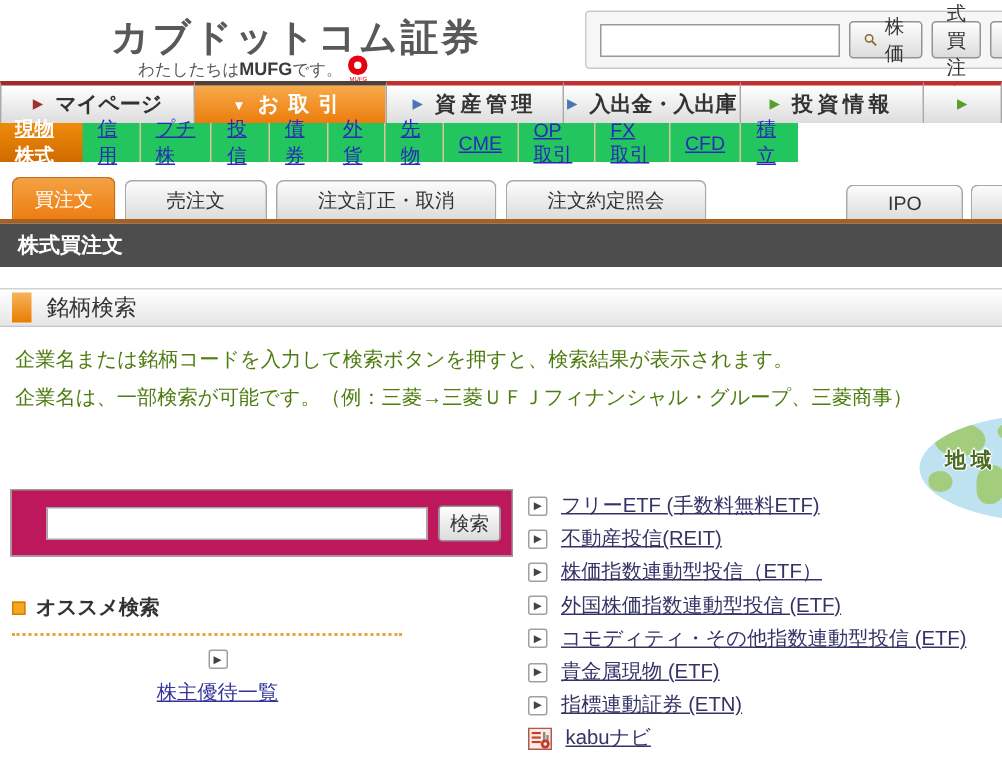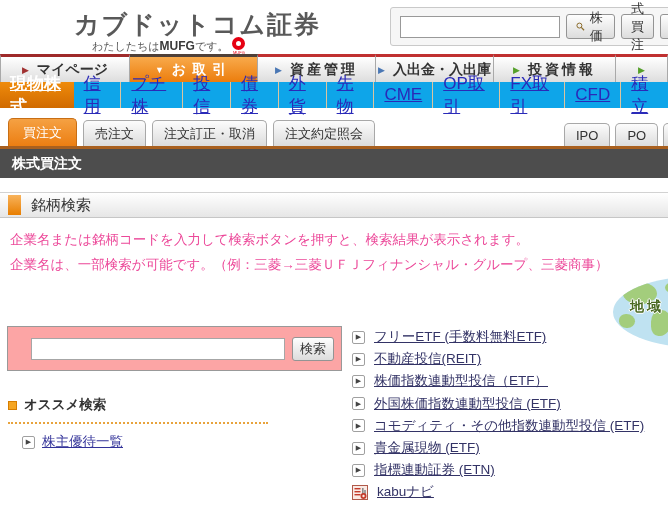--- a/index.html
+++ b/index.html
@@ -33,72 +33,72 @@
   .nav { position:absolute; left:0; top:54px; width:668px; height:28px; display:flex; }
   .nav-item { height:28px; display:flex; align-items:center; justify-content:center; gap:8px;
     font-size:14px; font-weight:bold; color:#333; background:linear-gradient(#FFFFFF,#DDDDDD);
     border-right:1px solid #A9A9A9; border-top:3px solid #C03030; }
   .nav-item.first { border-left:1px solid #A9A9A9; border-top-color:#9E2A2A; }
   .nav-item.active { background:linear-gradient(#F8AA4B,#EC7D0D); color:#fff; border-top-color:#4F4038; }
   .nav-arrow { font-size:9px; }
   .a-darkred{color:#A03030} .a-blue{color:#4A77B4} .a-green{color:#55A02A} .a-white{color:#fff}
 
   
-  .subnav { position:absolute; left:0; top:82px; width:668px; height:26px; background:#0ea5e9;
-    display:flex; align-items:stretch; font-size:17px; }
+  .subnav { position:absolute; left:0; top:82px; width:532px; height:26px; background:#22c55e;
+    display:flex; align-items:stretch; font-size:13px; }
   .subnav-active { background:linear-gradient(#EF8B0B,#D06A00); color:#fff; font-weight:bold;
     text-decoration:underline; display:flex; align-items:center; padding:0 10px; }
   .subnav-link { display:flex; align-items:center; padding:0 10px; color:#2A2AB8;
     text-decoration:underline; border-right:1px solid #DCC49E; }
 
   
   .tabrow { position:absolute; left:0; top:121px; width:668px; height:28px;
     border-bottom:3px solid #A9601F; }
   .tabs-left { position:absolute; left:8px; bottom:0; display:flex; gap:6px; align-items:flex-end; }
   .tabs-right { position:absolute; left:564px; bottom:0; display:flex; gap:5px; align-items:flex-end; }
   .tab { border:1px solid #A8A8A8; border-bottom:none; border-radius:5px 5px 0 0;
     background:linear-gradient(#FCFCFC,#DCDCDC); color:#333; font-size:13px;
-    padding:4px 11px 3px; white-space:nowrap; }
+    padding:4px 27px 3px; white-space:nowrap; }
   .tab.active { background:linear-gradient(#F5A143,#EC7E12); border-color:#C86E14; color:#fff; padding:5px 14px 4px; }
 
   
   .titlebar { position:absolute; left:0; top:149px; width:668px; height:29px; background:#4D4D4D;
     color:#fff; font-weight:bold; font-size:14px; display:flex; align-items:center; padding-left:12px; }
 
   
   .secthead { position:absolute; left:0; top:192px; width:668px; height:26px;
     background:linear-gradient(#FFFFFF,#E6E6E6); border-top:1px solid #D2D2D2;
     border-bottom:1px solid #C6C6C6; display:flex; align-items:center; }
   .sect-square { width:13px; height:20px; margin:0 10px 0 8px;
     background:linear-gradient(#F8B35C,#E87E00); }
   .sect-title { font-size:15px; color:#333; }
 
   
-  .desc { position:absolute; left:10px; top:227px; font-size:13.5px; color:#ec4899; line-height:25px; white-space:nowrap; }
+  .desc { position:absolute; left:10px; top:227px; font-size:13.5px; color:#4d7c0f; line-height:25px; white-space:nowrap; }
 
   
   .globe { position:absolute; left:613px; top:276px; width:176px; height:72px; border-radius:50%;
     background:#BFE2F1; overflow:hidden; }
   .blob { position:absolute; background:#A3CD7C; border-radius:45% 55% 50% 50%; }
   .globe-label { position:absolute; left:17px; top:22px; font-size:14px; font-weight:bold; color:#4A6A22;
     text-shadow:-1px 0 #fff,1px 0 #fff,0 -1px #fff,0 1px #fff; letter-spacing:3px; }
 
   
   .searchpanel { position:absolute; left:7px; top:326px; width:335px; height:45px;
-    border:1px solid #999; background:#fca5a5; display:flex; align-items:center; padding-left:23px; gap:7px; }
+    border:1px solid #999; background:#be185d; display:flex; align-items:center; padding-left:23px; gap:7px; }
   .searchpanel input { width:254px; height:22px; border:1px solid #A6A6A6; font-size:12px; padding:0 4px; }
   .search-btn { height:24px; padding:0 7px; }
 
   
   .recommend { position:absolute; left:8px; top:396px; width:260px;text-align:center; }
   .rec-head { display:flex; align-items:center; gap:7px; padding-bottom:8px;
     border-bottom:2px dotted #E8A33D; }
   .rec-square { width:9px; height:9px; background:#F5A623; border:1px solid #D77E00; }
   .rec-title { font-size:13.5px; font-weight:bold; color:#333; }
-  .rec-link-row { display:flex; align-items:center; gap:7px; margin:9px 0 0 14px; }
+  .rec-link-row { display:flex; align-items:center; gap:7px; margin:9px 0 0 14px;flex-direction:column; }
 
   .sq-icon { width:13px; height:13px; border:1px solid #A0A0A0; border-radius:2px; background:#fff;
     display:inline-flex; align-items:center; justify-content:center; font-size:7px; color:#444; flex:0 0 auto; }
   a.plain { color:#333399; font-size:13.5px; text-decoration:underline; }
 
   
   .etf-list { position:absolute; left:352px; top:326px; list-style:none; }
   .etf-list li { display:flex; align-items:center; gap:9px; height:22.2px; white-space:nowrap;text-align:right; }
   .etf-list a { color:#333366; font-size:13.5px; text-decoration:underline; }
   .kn-icon { width:16px; height:15px; flex:0 0 auto; }

